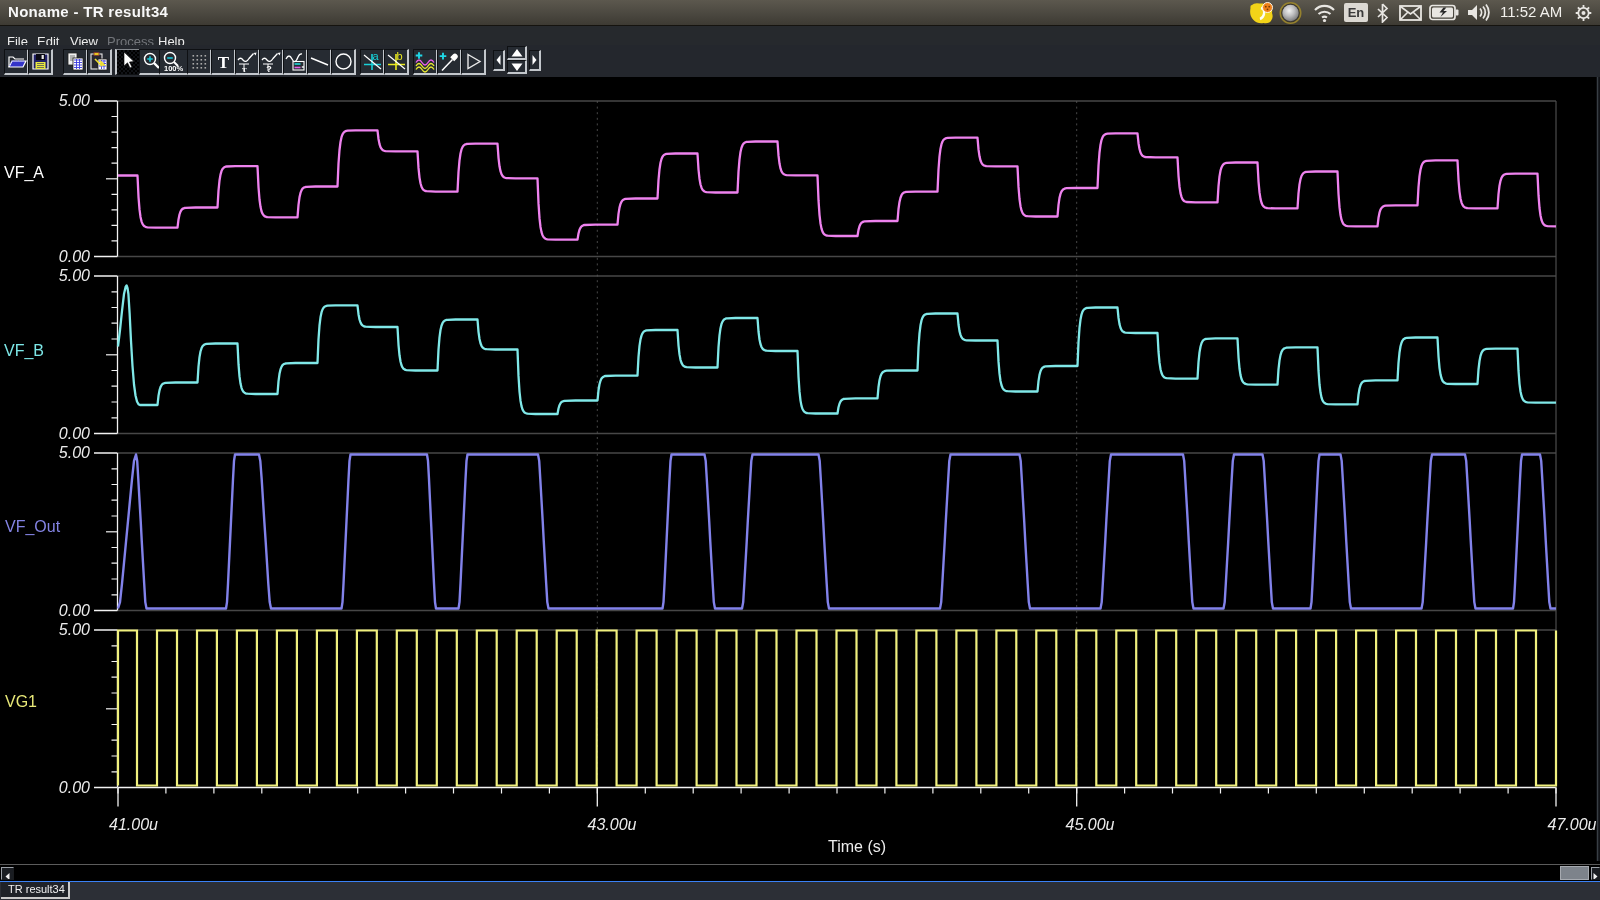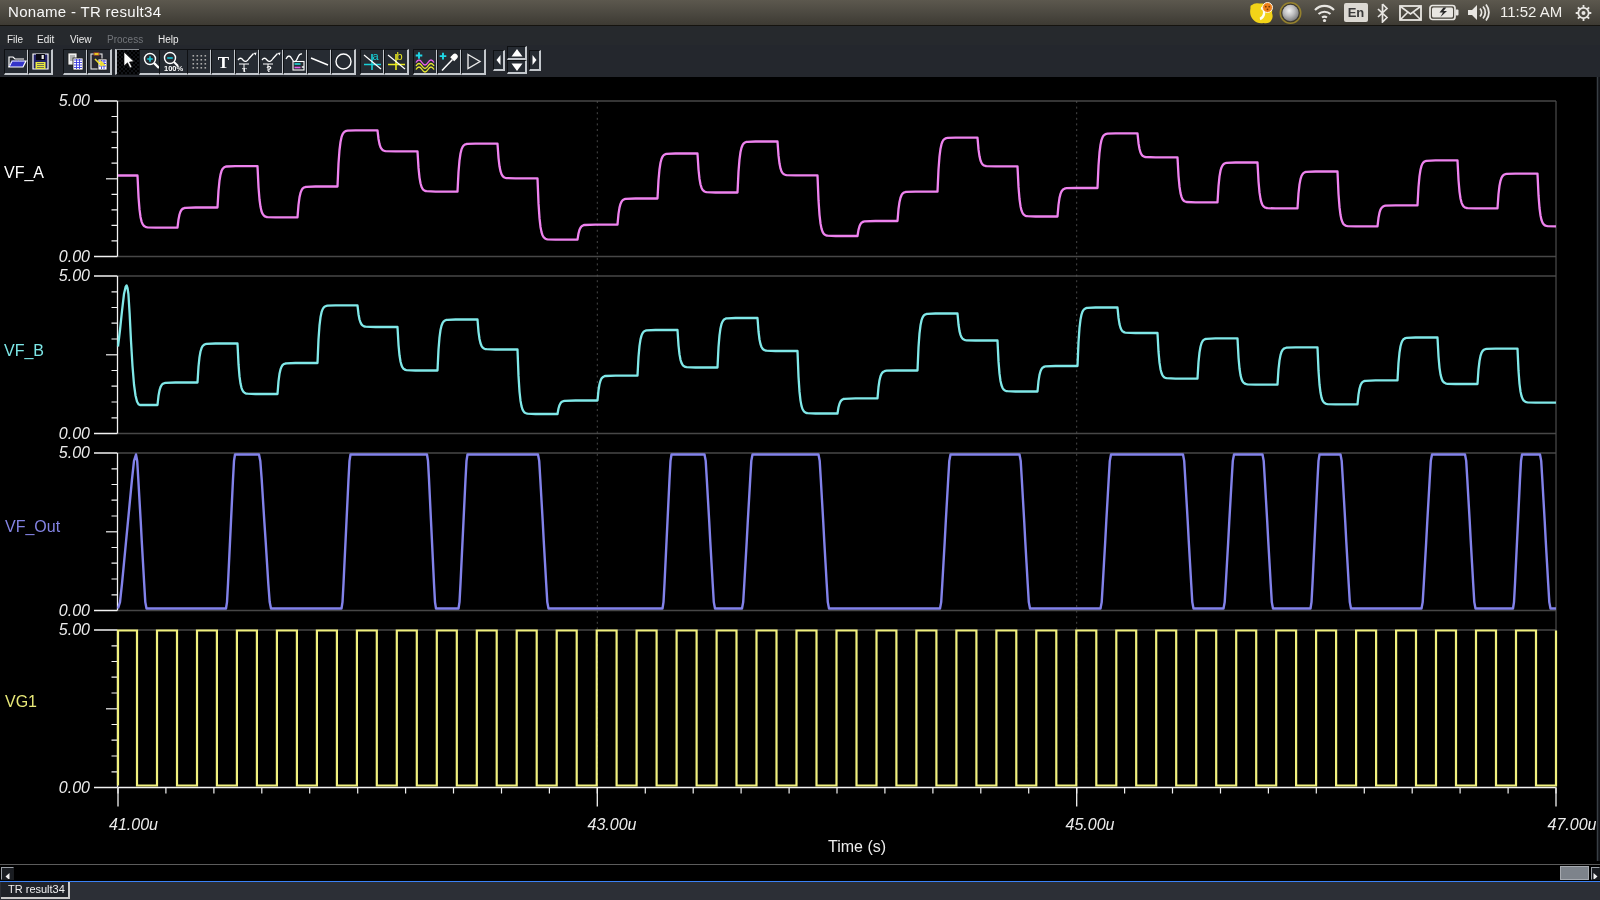--- a/index.html
+++ b/index.html
@@ -1,19 +1,19 @@
 <!DOCTYPE html>
 <html><head><meta charset="utf-8"><style>
 html,body{margin:0;padding:0;width:1600px;height:900px;background:#000;overflow:hidden}
 body{font-family:"Liberation Sans",sans-serif;position:relative}
 #titlebar{position:absolute;left:0;top:0;width:1600px;height:25px;
   background:linear-gradient(#5c584e 0%,#4b4840 55%,#3d3a33 100%);border-bottom:1px solid #15130f}
-#title{position:absolute;left:8px;top:3px;font-size:15px;font-weight:normal;color:#f8f8f8;letter-spacing:0.3px}
+#title{position:absolute;left:8px;top:3px;font-size:15px;font-weight:bold;color:#f8f8f8;letter-spacing:0.3px}
 #menubar{position:absolute;left:0;top:26px;width:1600px;height:19px;background:#26292d}
-#menubar span{position:absolute;top:8px;font-size:10px;color:#ececec}
+#menubar span{position:absolute;top:8px;font-size:13px;color:#ececec}
 #menubar u{text-decoration:underline;text-underline-offset:2px}
 #toolbar{position:absolute;left:0;top:45px;width:1600px;height:32px;background:#24272d;border-bottom:1px solid #08090b}
 .tbg{position:absolute}
 .tbtn{position:absolute;top:0;height:26px;background:#262b32;border:1px solid #0e1013;
   border-right:2px solid #c3c7cc;border-bottom:2px solid #c3c7cc;box-sizing:border-box;overflow:hidden}
 .tbtn svg{position:absolute;left:0;top:0}
 .tbtn.pressed{border:1px solid #0e1013;border-left:2px solid #c3c7cc;border-top:1px solid #83878c;
   background-image:repeating-conic-gradient(#101216 0 25%,#000 0 50%);background-size:4px 4px}
 #plot{position:absolute;left:0;top:77px;width:1600px;height:784px;background:#000}
 text.num{font-size:16px;font-style:italic;fill:#ececec;text-anchor:end;font-family:"Liberation Sans",sans-serif}

